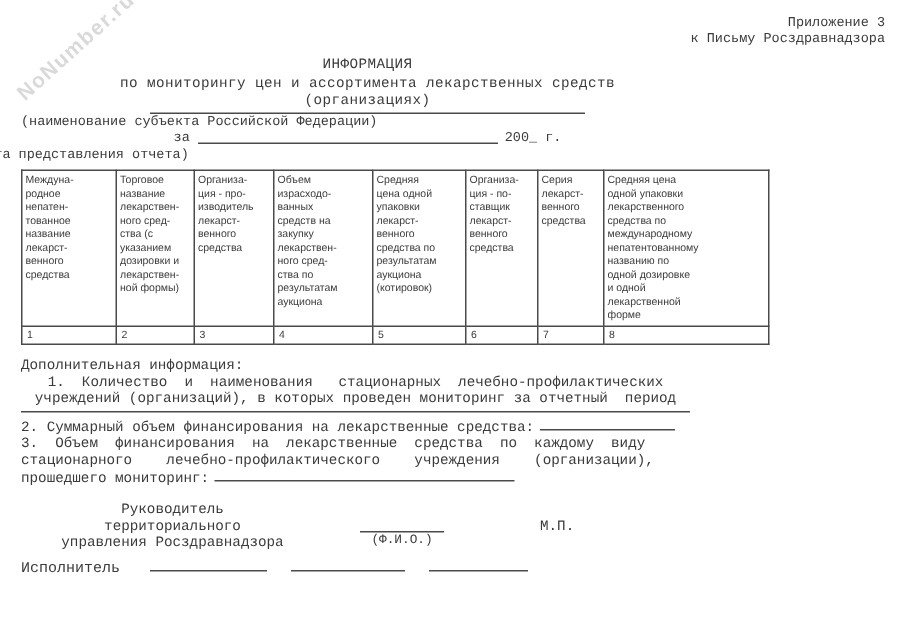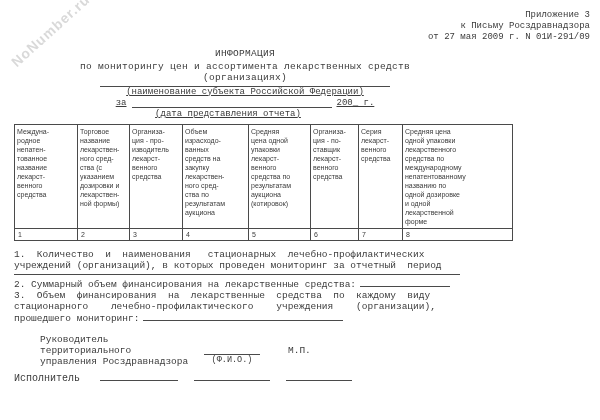--- a/index.html
+++ b/index.html
@@ -20,44 +20,44 @@
     color:#d9d9d9; white-space:nowrap;
   }
 
   .ref { text-align:right; font-size:9px; line-height:11px; padding-right:2px; }
 
   .title { width:462px; text-align:center; font-size:9.5px; line-height:11.5px; margin-top:5px; letter-spacing:0.3px; }
   .title .tt { margin-bottom:1px; }
 
   .subject { width:462px; font-size:9px; line-height:11px; margin-top:2px; }
   .s-rule  { width:290px; height:0; border-top:1px solid #4a4a4a; margin:2px auto 0; }
-  .s-cap   { text-align:center;text-decoration:underline; }
-  .s-period{ display:flex; justify-content:center; align-items:center;text-decoration:underline; }
+  .s-cap   { text-align:left; }
+  .s-period{ display:flex; justify-content:center; align-items:flex-start; }
   .p-line  { width:200px; height:9px; border-bottom:1px solid #4a4a4a; margin:0 5px; }
   .s-date  { margin-left:-34px; }
 
   table.tbl {
     width:498px; margin-top:4px;
     border-collapse:collapse; table-layout:fixed;
     font-family:"Liberation Sans","DejaVu Sans",sans-serif;
     font-size:7px; line-height:9px;
   }
   table.tbl td { border:1px solid #4a4a4a; vertical-align:top; padding:2px 2px; }
   tr.hd td { white-space:pre-line; height:99px; }
   tr.nm td { padding:1px 3px; height:12px; }
 
   .addinfo { width:446px; margin-top:8px; font-size:9.5px; line-height:11px; }
-  .pre { white-space:pre-wrap; }
+  .pre { white-space:pre-wrap;text-align:center; }
   .i-rule { width:446px; height:0; border-bottom:1px solid #4a4a4a; margin:3px 0 3px; }
   .fill { display:inline-block; height:9px; border-bottom:1px solid #4a4a4a; vertical-align:baseline; }
   .w90  { width:90px;  margin-left:4px; }
   .w200 { width:200px; margin-left:4px; }
 
   .sig { display:flex; align-items:flex-start; margin-top:10px; margin-left:26px;
-         font-size:9.5px; line-height:11px; }
+         font-size:9.5px; line-height:11px;gap:36px; }
   .role { width:150px; }
   .sigcol { margin-top:11px; text-align:center; }
   .sigcol .fline { display:block; height:10px; border-bottom:1px solid #4a4a4a; }
   .sigcol .cap { font-size:8.5px; line-height:10px; }
   .col-sign { width:64px; }
   .col-name { width:56px; margin-left:14px; }
   .stamp { margin-top:11px; margin-left:28px; }
 
   .exec { margin-top:4px; font-size:10px; line-height:11px; }
   .exec .fill { height:10px; }
@@ -68,21 +68,20 @@
 </head>
 <body>
 
 <div class="page">
 
   <div class="watermark">NoNumber.ru</div>
 
   <div class="ref">
     <div>Приложение 3</div>
     <div>к Письму Росздравнадзора</div>
-    <div>от 27 мая 2009 г. N 01И-291/09</div>
   </div>
 
   <div class="title">
     <div class="tt">ИНФОРМАЦИЯ</div>
     <div>по мониторингу цен и ассортимента лекарственных средств</div>
     <div>(организациях)</div>
   </div>
 
   <div class="subject">
     <div class="s-rule"></div>
@@ -179,20 +178,21 @@
         <td>4</td>
         <td>5</td>
         <td>6</td>
         <td>7</td>
         <td>8</td>
       </tr>
     </tbody>
   </table>
 
   <div class="addinfo">
+    <div>Дополнительная информация:</div>
     <div class="pre">1.  Количество  и  наименования   стационарных  лечебно-профилактических
 учреждений (организаций), в которых проведен мониторинг за отчетный  период</div>
     <div class="i-rule"></div>
     <div><span class="pre">2. Суммарный объем финансирования на лекарственные средства:</span><span class="fill w90"></span></div>
     <div><span class="pre">3.  Объем  финансирования  на  лекарственные  средства  по  каждому  виду
 стационарного    лечебно-профилактического    учреждения    (организации),
 прошедшего мониторинг:</span><span class="fill w200"></span></div>
   </div>
 
   <div class="sig">

